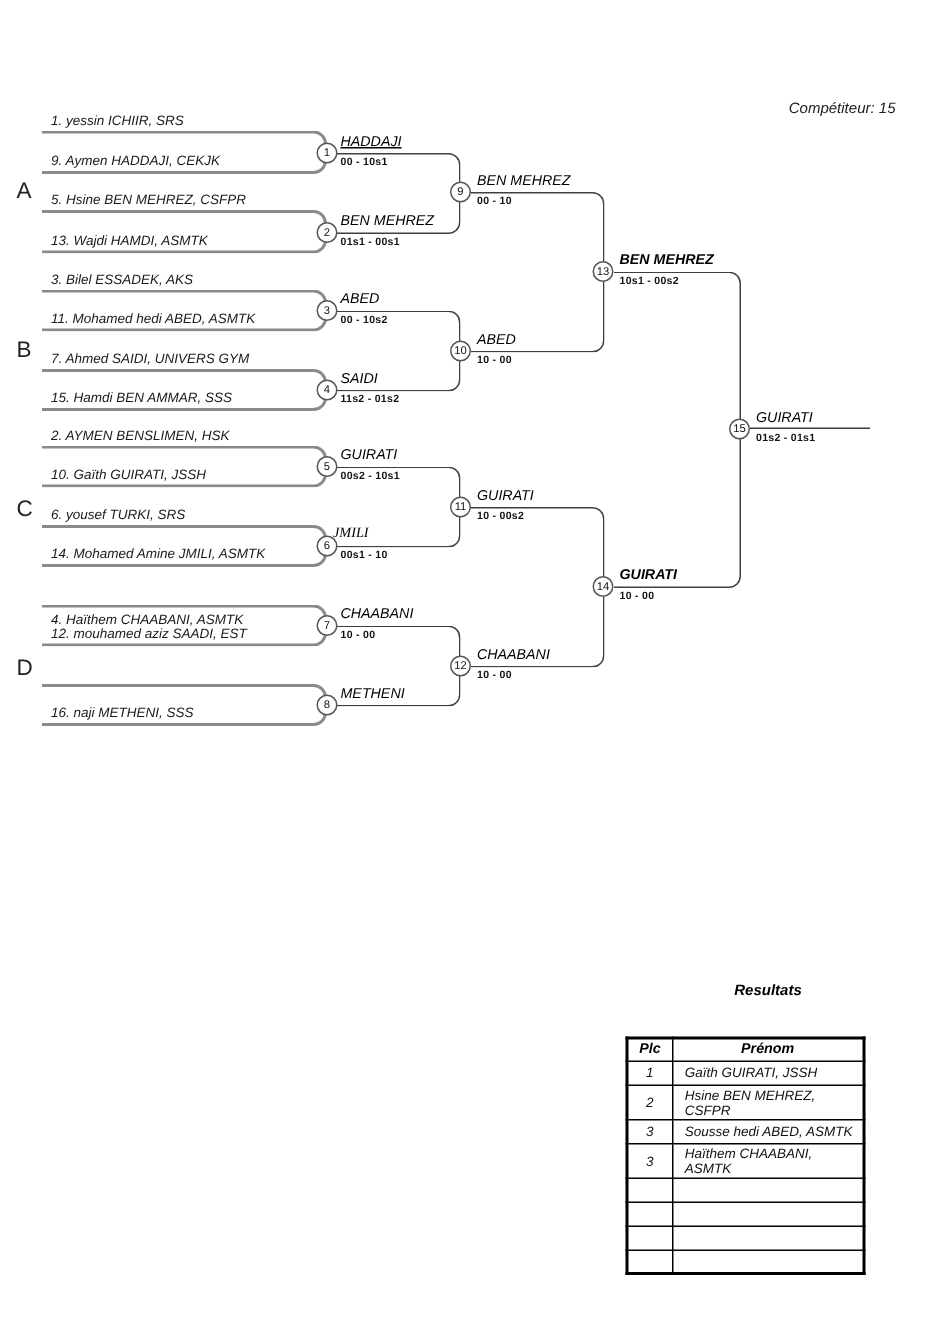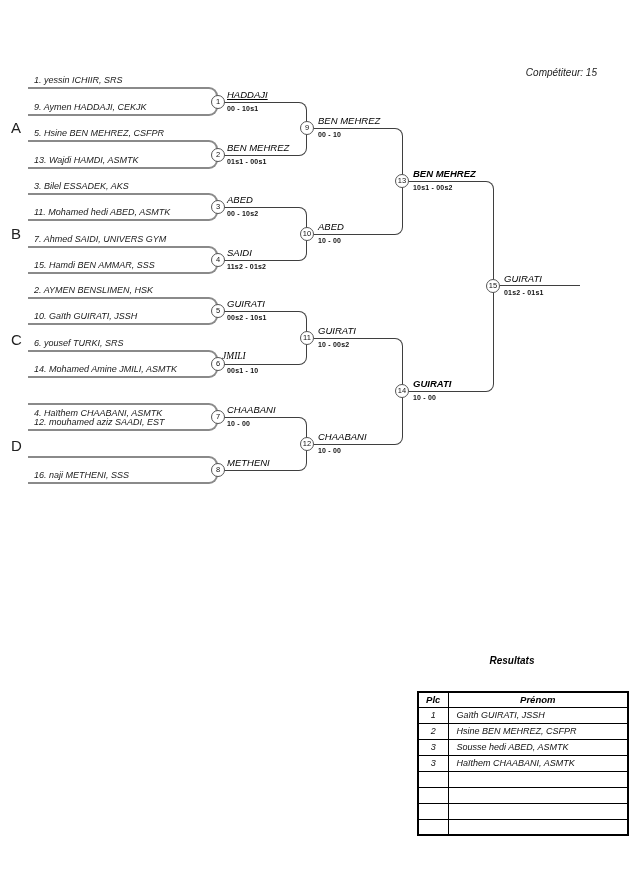--- a/index.html
+++ b/index.html
@@ -14,21 +14,21 @@
   .hline{position:absolute;border-top:1px solid #3f3f3f;height:0;}
   .circle{position:absolute;width:14px;height:14px;border:1px solid #555;border-radius:50%;background:#fff;font-size:7.5px;line-height:12px;text-align:center;z-index:3;color:#111;}
   .winner{position:absolute;font-size:9.5px;font-style:italic;white-space:nowrap;color:#000;}
   .winner.bold{font-weight:bold;}
   .score{position:absolute;font-size:7px;font-weight:bold;white-space:nowrap;letter-spacing:.2px;color:#111;}
   .results-title{position:absolute;left:417px;top:655px;width:190px;text-align:center;font-size:10px;font-weight:bold;font-style:italic;color:#000;}
   table.results{position:absolute;left:417px;top:676px;border-collapse:collapse;border:2px solid #000;font-style:italic;background:#fff;margin-top:15px;}
   table.results th{border:1px solid #000;font-size:9.5px;font-weight:bold;height:15px;padding:1px 2px;color:#000;}
   table.results td{border:1px solid #000;font-size:9px;height:16px;padding:1px 2px;color:#111;}
   table.results td.plc,table.results th.plc{width:30px;text-align:center;}
-  table.results td.name,table.results th.name{width:180px;}
+  table.results td.name,table.results th.name{width:128px;}
   table.results td.name{padding-left:8px;text-align:left;}
 </style>
 </head>
 <body>
 
 <div class="page">
   <div class="competitor">Compétiteur: 15</div>
   <div class="group-label" style="top:119px">A</div>
   <div class="group-label" style="top:225px">B</div>
   <div class="group-label" style="top:331px">C</div>

